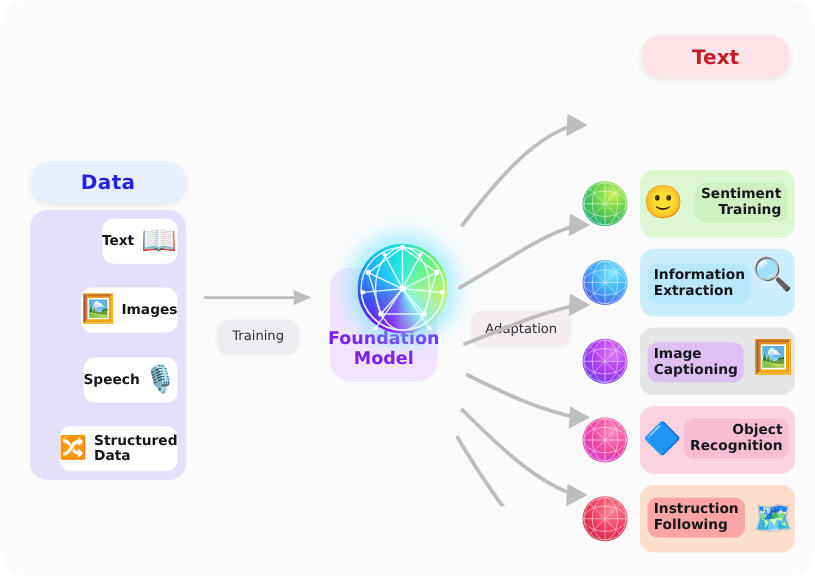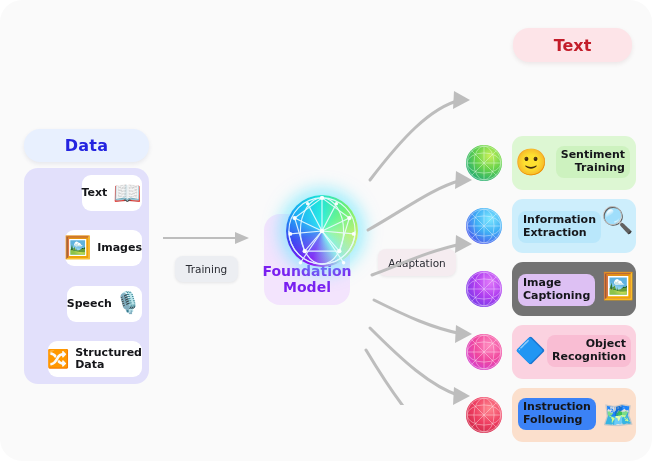--- a/index.html
+++ b/index.html
@@ -124,30 +124,30 @@
   .tc-qa .task-emoji{right:1px;top:12px;font-size:27px;}
 
   .tc-sa{background:#ddf7d3;}
   .tc-sa .task-chip{background:#cdf2bf;right:6px;top:10px;text-align:right;}
   .tc-sa .task-emoji{left:3px;top:13px;font-size:26px;}
 
   .tc-ie{background:#cdeefc;}
   .tc-ie .task-chip{background:#b9e7fb;left:6px;top:12px;}
   .tc-ie .task-emoji{right:2px;top:8px;font-size:26px;}
 
-  .tc-ic{background:#737373;}
+  .tc-ic{background:#e5e5e5;}
   .tc-ic .task-chip{background:#ddc0f3;left:6px;top:12px;}
   .tc-ic .task-emoji{right:1px;top:11px;font-size:26px;}
 
   .tc-or{background:#fbd2e0;}
   .tc-or .task-chip{background:#f9bdd3;right:5px;top:10px;text-align:right;}
   .tc-or .task-emoji{left:3px;top:13px;font-size:25px;}
 
   .tc-if{background:#fbdfcc;}
-  .tc-if .task-chip{background:#3b82f6;left:6px;top:10px;}
+  .tc-if .task-chip{background:#fca5a5;left:6px;top:10px;}
   .tc-if .task-emoji{right:1px;top:14px;font-size:26px;}
 </style>
 </head>
 <body>
 
 <div id="stage">
 
   <div class="abs" id="data-header">
     <span>Data</span>
   </div>

